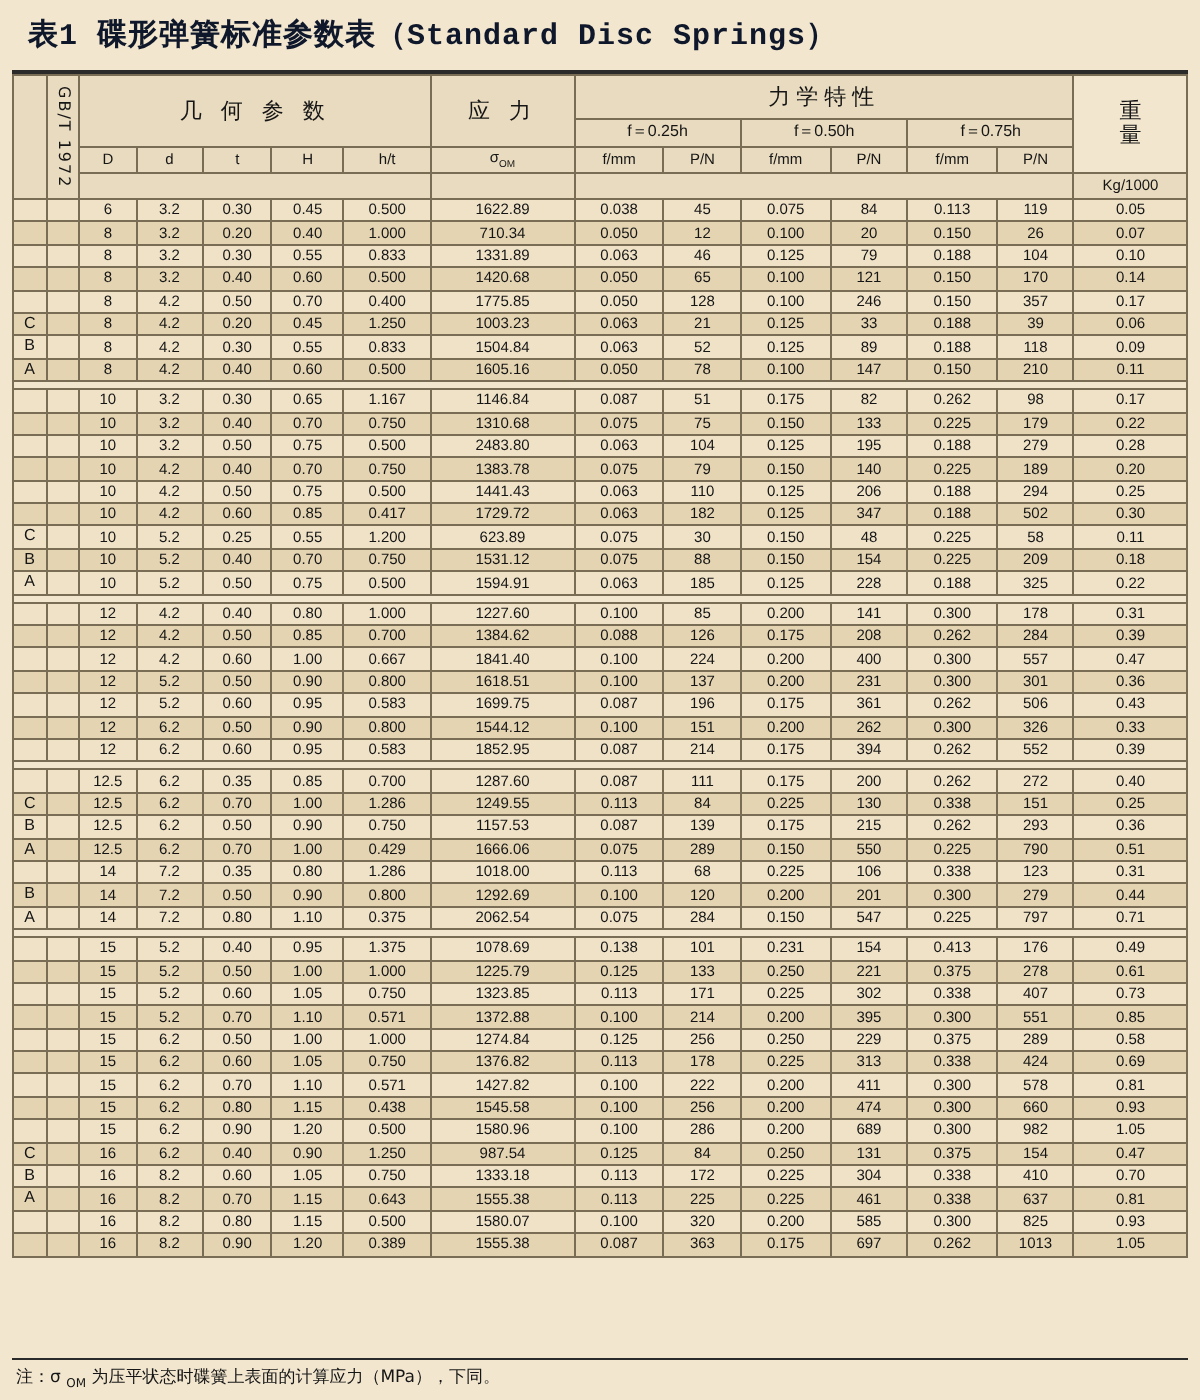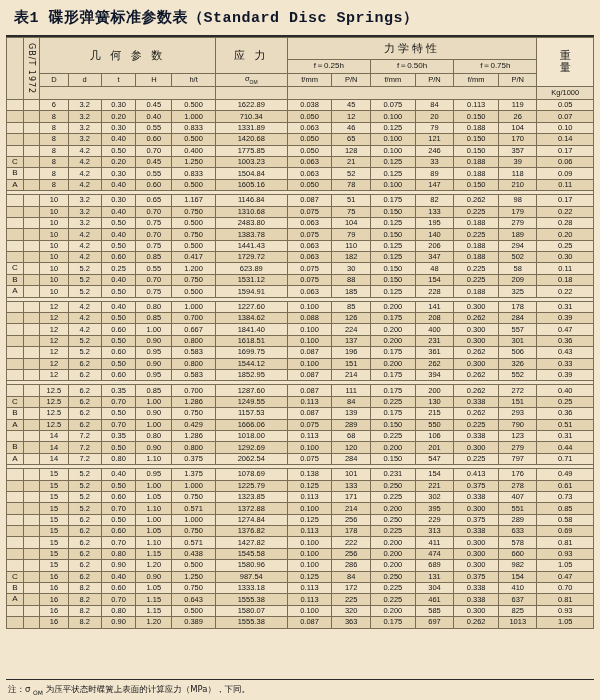--- a/index.html
+++ b/index.html
@@ -805,21 +805,21 @@
           <td class="band-b">6.2</td>
           <td class="band-b">0.60</td>
           <td class="band-b">1.05</td>
           <td class="band-b">0.750</td>
           <td class="band-b">1376.82</td>
           <td class="band-b">0.113</td>
           <td class="band-b">178</td>
           <td class="band-b">0.225</td>
           <td class="band-b">313</td>
           <td class="band-b">0.338</td>
-          <td class="band-b">633</td>
+          <td class="band-b">424</td>
           <td class="band-b">0.69</td>
         </tr>
         <tr class="datarow">
           <td class="band-a mark"></td>
           <td class="band-a"></td>
           <td class="band-a">15</td>
           <td class="band-a">6.2</td>
           <td class="band-a">0.70</td>
           <td class="band-a">1.10</td>
           <td class="band-a">0.571</td>

